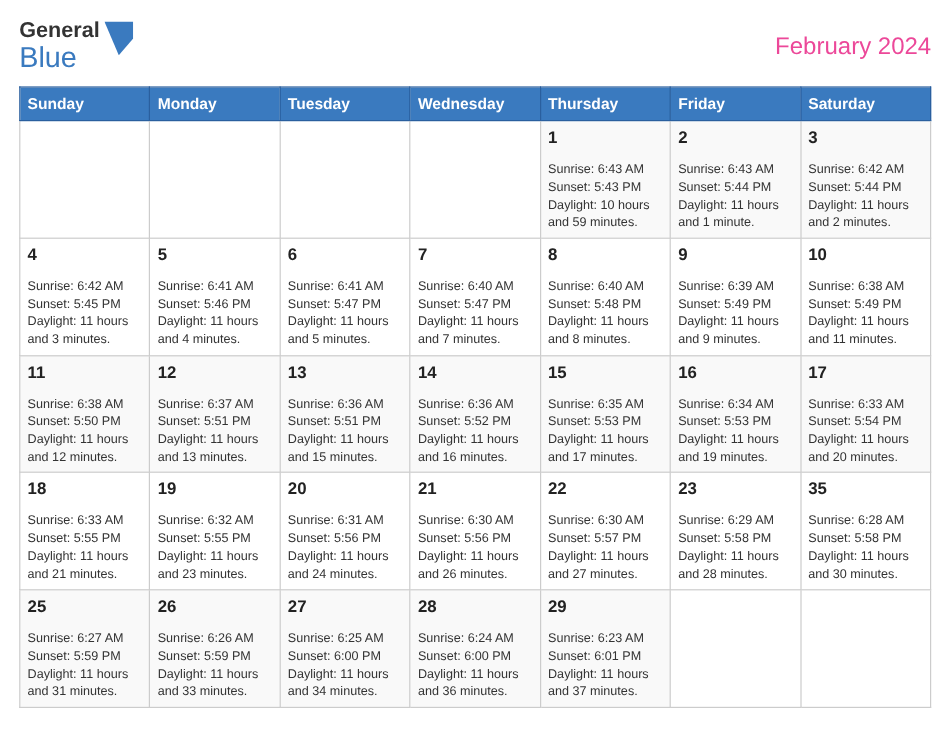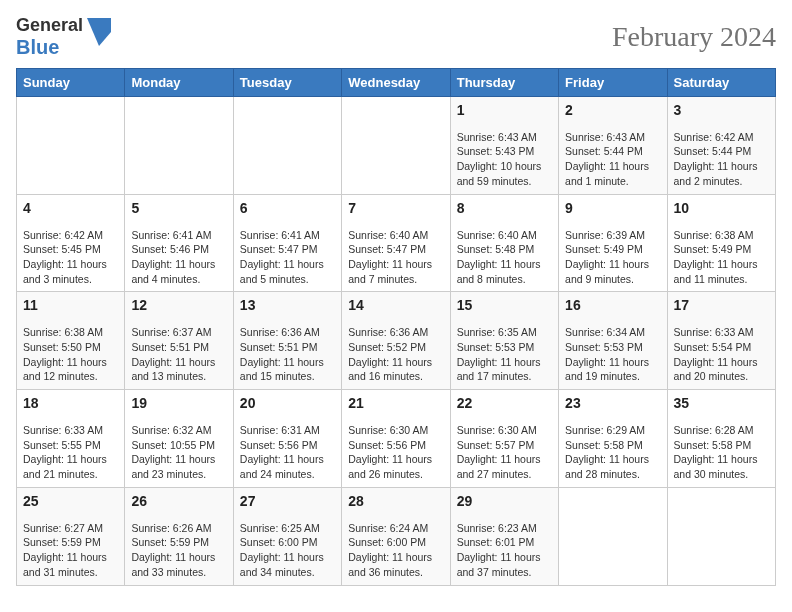--- a/index.html
+++ b/index.html
@@ -24,39 +24,38 @@
       display: flex;
       flex-direction: column;
       line-height: 1.1;
     }
     .logo-general {
       font-size: 18px;
       font-weight: bold;
       color: #333;
     }
     .logo-blue {
-      font-size: 20px;
-      font-weight: bold;
+      font-size: 24px;
+      font-weight: normal;
       color: #3a7abf;
     }
     .logo-icon {
       width: 24px;
       height: 28px;
       margin-left: 4px;
       align-self: flex-start;
       margin-top: 2px;
     }
     .title-area {
       text-align: right;
     }
     .cal-title {
-      font-size: 28px;
+      font-size: 20px;
       font-weight: normal;
-      color: #737373;
-      font-family: Liberation Serif, serif;
+      color: #ec4899;
     }
     .cal-subtitle {
       font-size: 15px;
       color: #555;
     }
     table {
       width: 100%;
       border-collapse: collapse;
       table-layout: fixed;
     }
@@ -244,21 +243,21 @@
       <tr>
         <td>
           <span class="day-num">18</span>
           <div class="day-info" style="white-space: pre-line;">Sunrise: 6:33 AM
 Sunset: 5:55 PM
 Daylight: 11 hours and 21 minutes.</div>
         </td>
         <td>
           <span class="day-num">19</span>
           <div class="day-info" style="white-space: pre-line;">Sunrise: 6:32 AM
-Sunset: 10:55 PM
+Sunset: 5:55 PM
 Daylight: 11 hours and 23 minutes.</div>
         </td>
         <td>
           <span class="day-num">20</span>
           <div class="day-info" style="white-space: pre-line;">Sunrise: 6:31 AM
 Sunset: 5:56 PM
 Daylight: 11 hours and 24 minutes.</div>
         </td>
         <td>
           <span class="day-num">21</span>

